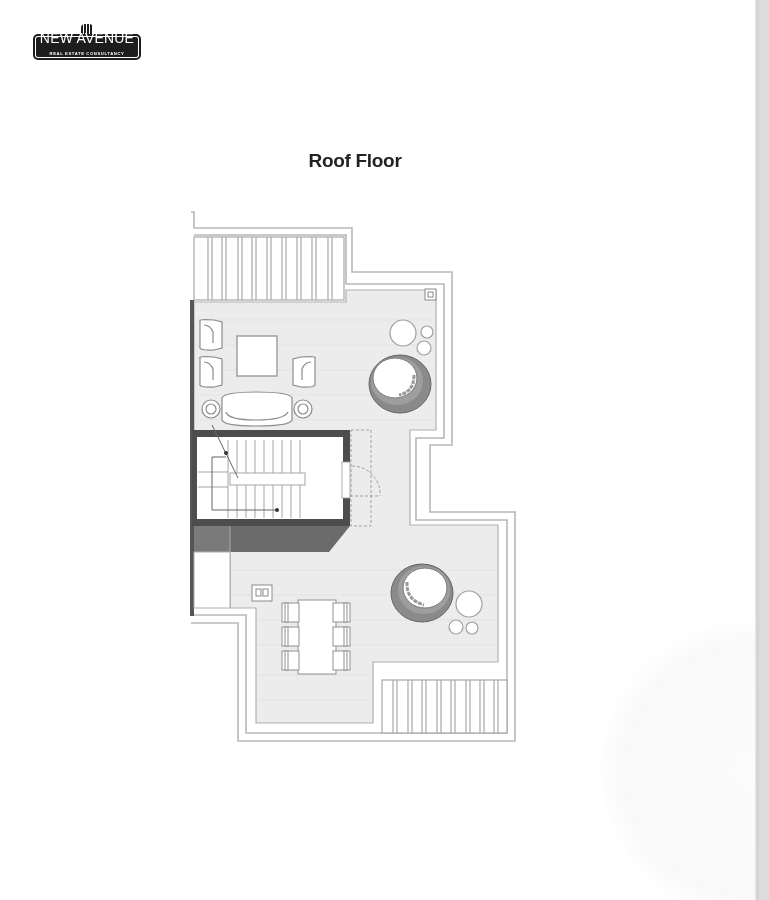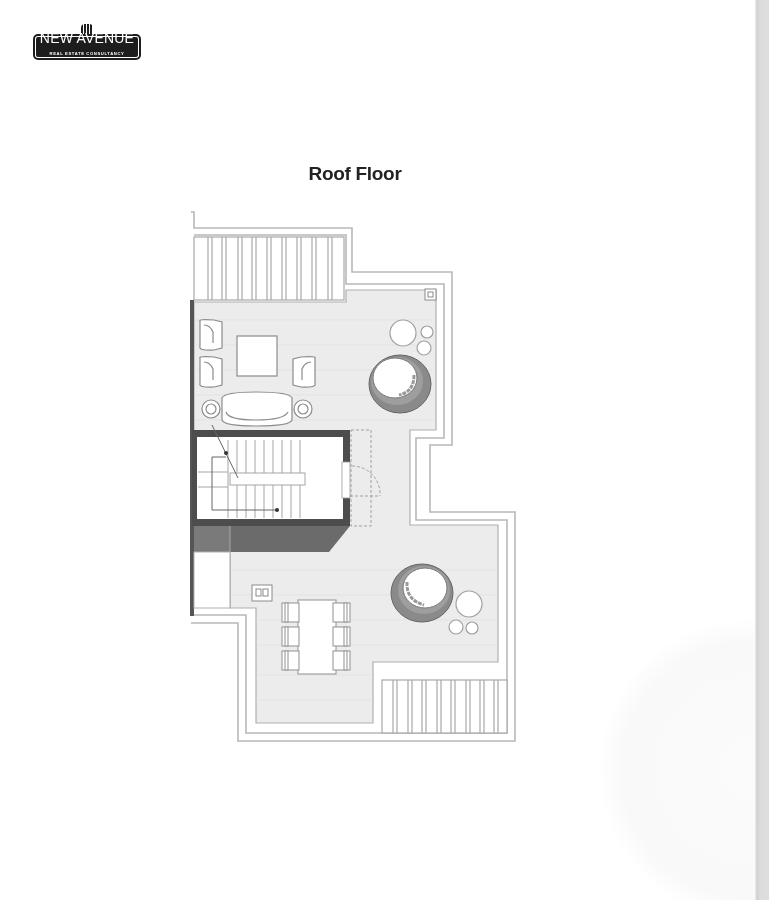--- a/index.html
+++ b/index.html
@@ -26,21 +26,21 @@
     color: #ffffff; font-family: Liberation Sans, sans-serif; font-size: 14px;
     line-height: 15px; letter-spacing: 0.2px;
   }
   .logo-sub {
     position: absolute; left: 0; top: 27px; width: 104px; text-align: center;
     color: #ffffff; font-size: 4.2px; font-weight: bold; letter-spacing: 0.6px;
     line-height: 5px;
   }
   .plan-title {
     position: absolute; left: 290px; top: 150px; width: 130px; text-align: center;
-    font-size: 19px; font-weight: bold; color: #222222; letter-spacing: -0.3px; margin-top: 13px;
+    font-size: 19px; font-weight: bold; color: #222222; letter-spacing: -0.3px;
   }
   .plan {
     position: absolute; left: 0; top: 0; width: 769px; height: 900px;
   }
   .side-strip {
     position: absolute; left: 755px; top: 0; width: 14px; height: 900px;
     background: linear-gradient(90deg, #efefef 0, #d0d0d0 2px, #dcdcdc 5px, #dedede 14px);
   }
   .watermark {
     position: absolute; left: 600px; top: 620px; width: 300px; height: 300px;

